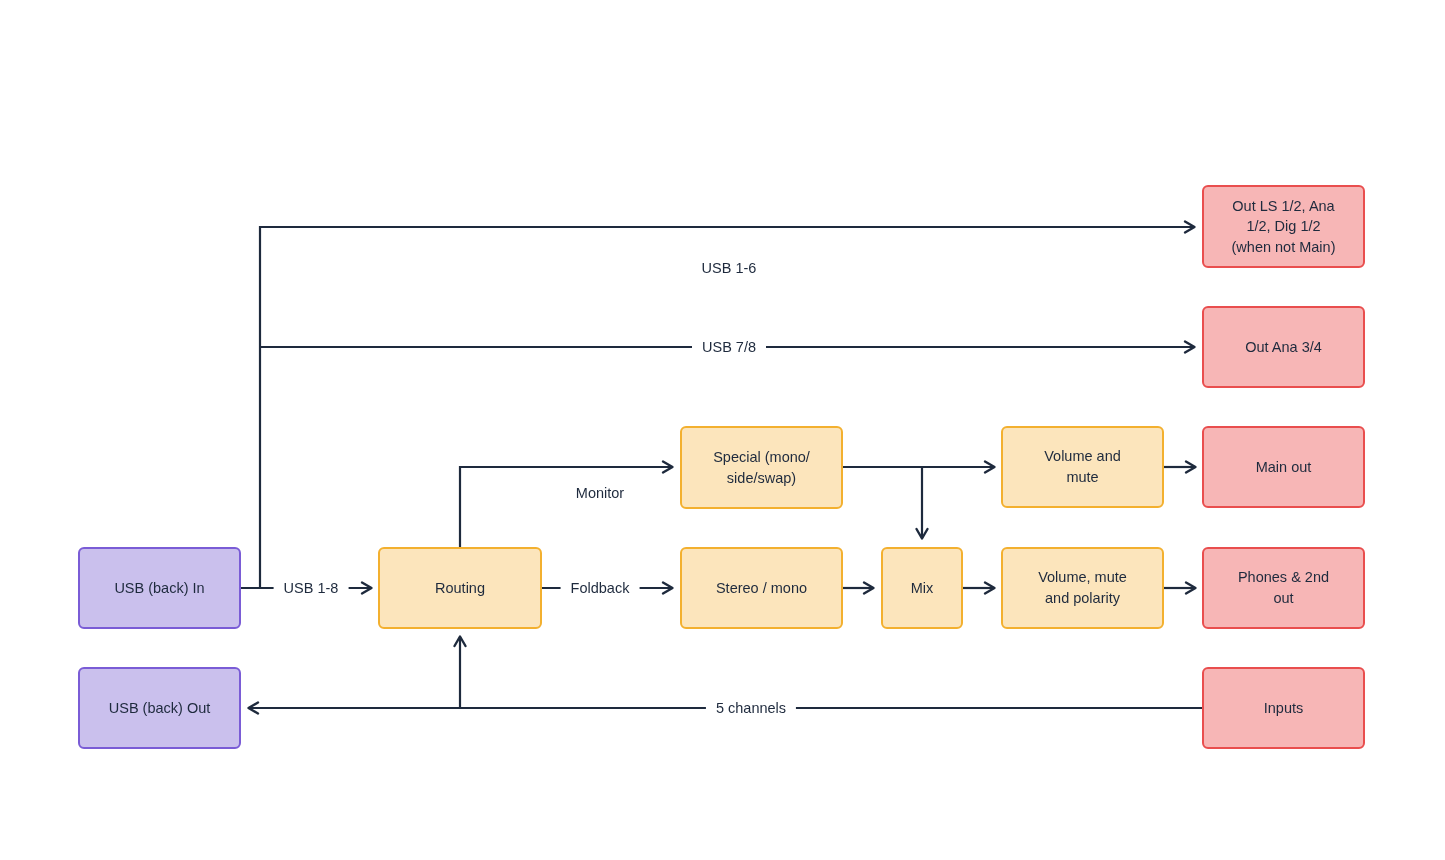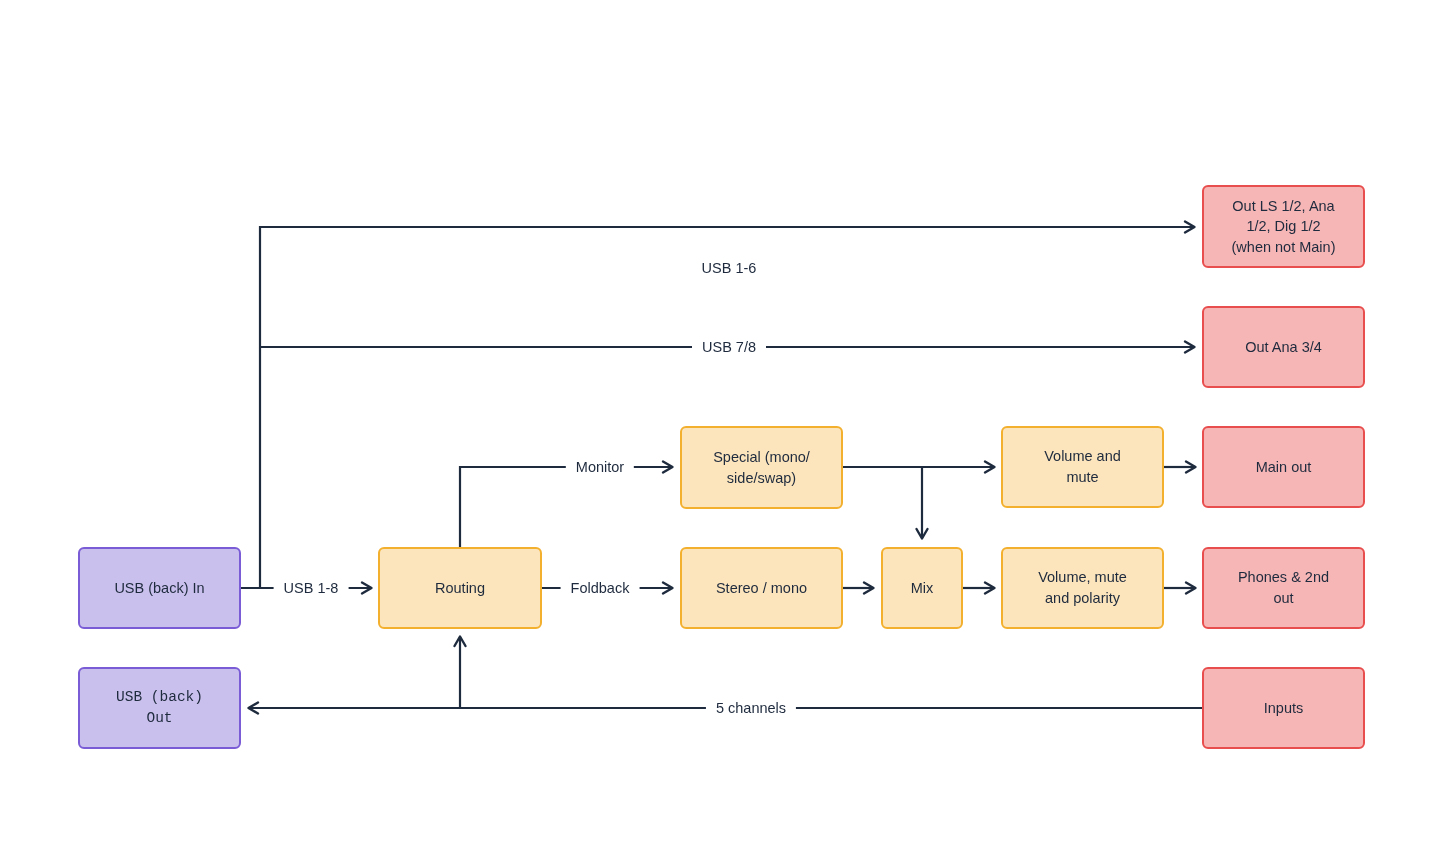--- a/index.html
+++ b/index.html
@@ -74,21 +74,21 @@
       <path d="M1164 467 H1195" marker-end="url(#arrow)"></path>
       <path d="M1164 588 H1195" marker-end="url(#arrow)"></path>
       <path d="M1202 708 H249" marker-end="url(#arrow)"></path>
       <path d="M460 708 V637" marker-end="url(#arrow)"></path>
     </g>
   </svg>
 
   <div class="node purple" style="left:78px;  top:547px; width:163px; height:82px;">
     <span>USB (back) In</span>
   </div>
-  <div class="node purple" style="left:78px;  top:667px; width:163px; height:82px;font-family:Liberation Mono, monospace;">
+  <div class="node purple" style="left:78px;  top:667px; width:163px; height:82px;">
     <span>USB (back) Out</span>
   </div>
   <div class="node yellow" style="left:378px; top:547px; width:164px; height:82px;">
     <span>Routing</span>
   </div>
   <div class="node yellow" style="left:680px; top:426px; width:163px; height:83px;">
     <span>Special (mono/
 side/swap)</span>
   </div>
   <div class="node yellow" style="left:680px; top:547px; width:163px; height:82px;">
@@ -117,18 +117,18 @@
   </div>
   <div class="node red" style="left:1202px; top:547px; width:163px; height:82px;">
     <span>Phones &amp; 2nd out</span>
   </div>
   <div class="node red" style="left:1202px; top:667px; width:163px; height:82px;">
     <span>Inputs</span>
   </div>
 
   <div class="edge-label" style="left:729px; top:227px;margin-top:41px;">USB 1-6</div>
   <div class="edge-label" style="left:729px; top:347px;">USB 7/8</div>
-  <div class="edge-label" style="left:600px; top:467px;">Monitor</div>
+  <div class="edge-label" style="left:600px; top:493px;">Monitor</div>
   <div class="edge-label" style="left:311px; top:588px;">USB 1-8</div>
   <div class="edge-label" style="left:600px; top:588px;">Foldback</div>
   <div class="edge-label" style="left:751px; top:708px;">5 channels</div>
 
 </div>
 
 </body></html>

